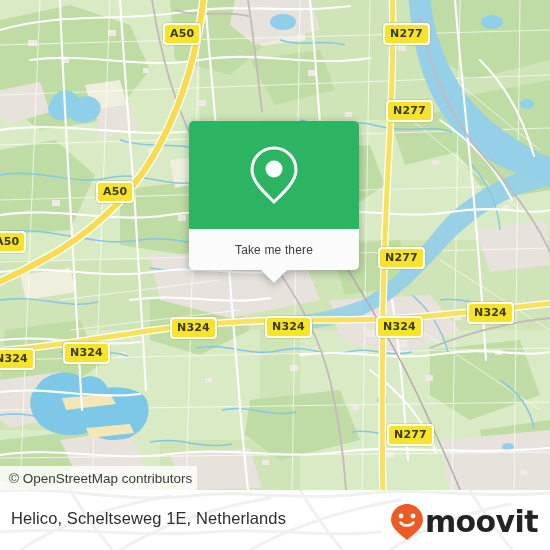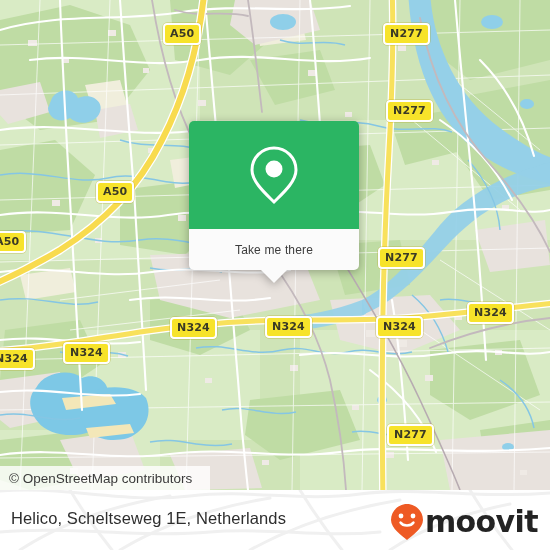--- a/index.html
+++ b/index.html
@@ -84,21 +84,21 @@
   }
 
   
   #attribution {
     position: absolute;
     left: 0; top: 466px;
     background: rgba(255,255,255,0.80);
     color: #3a3a3a;
     font-size: 13.5px;
     line-height: 15px;
-    padding: 5px 18px 6px 9px;
+    padding: 5px 5px 6px 9px;
     white-space: nowrap;
   }
 
   
   #bottom-bar {
     position: absolute;
     left: 0; top: 490px;
     width: 550px; height: 60px;
     background: #ffffff;
     overflow: hidden;

